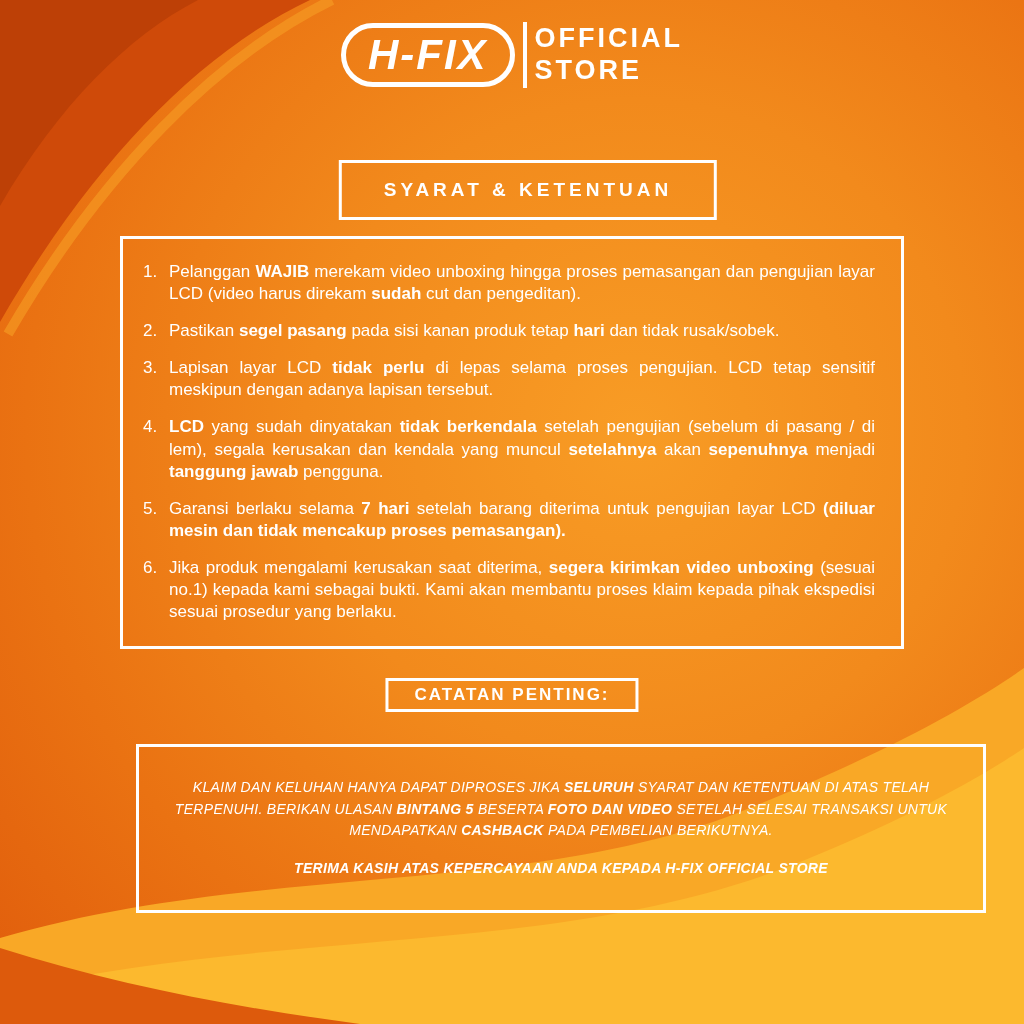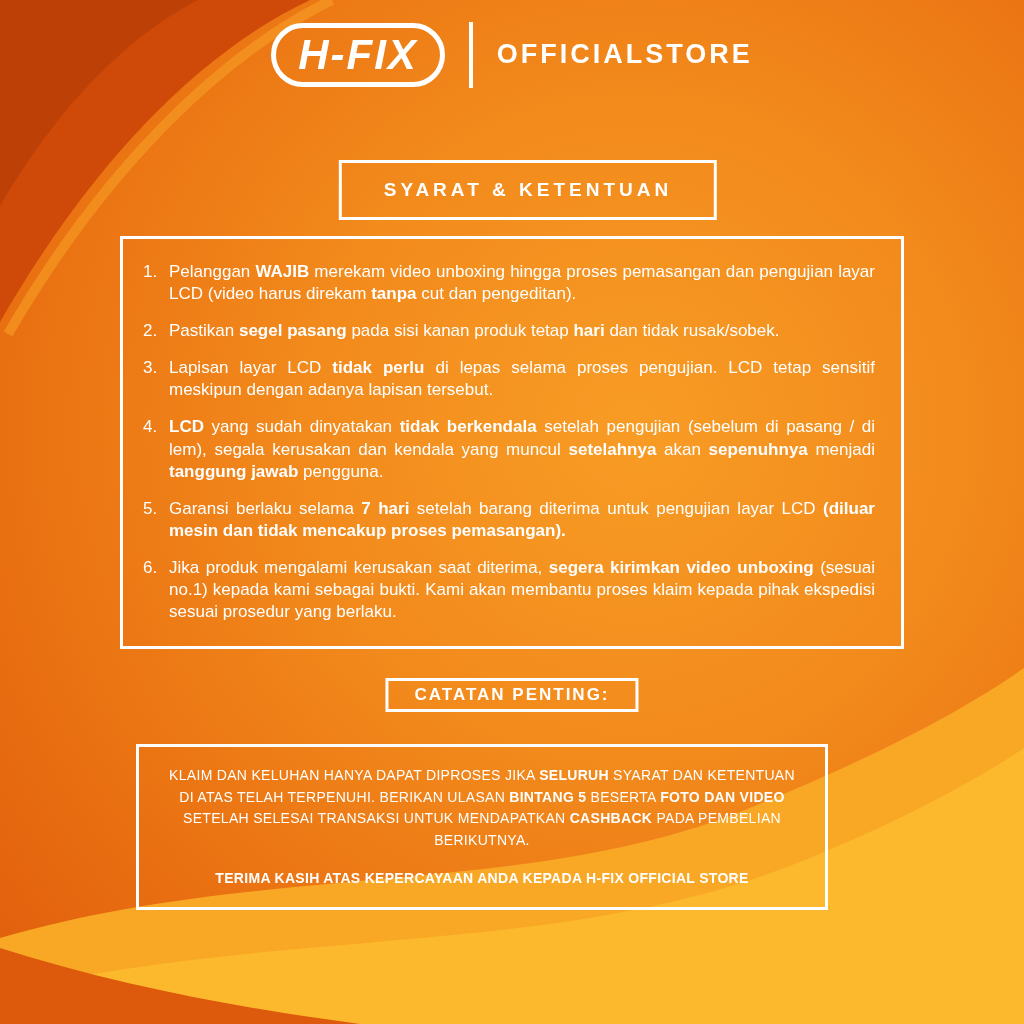--- a/index.html
+++ b/index.html
@@ -4,25 +4,25 @@
 <style>
   html,body{margin:0;padding:0;}
   body{width:1024px;height:1024px;overflow:hidden;font-family:"Liberation Sans",sans-serif;}
   .canvas{
     position:relative;width:1024px;height:1024px;overflow:hidden;
     background:radial-gradient(circle at 62% 42%, #f89c25 0%, #f28a1c 38%, #ea7212 70%, #e05c0c 100%);
   }
   svg.bg{position:absolute;inset:0;width:1024px;height:1024px;display:block;}
 
   
-  .header{position:absolute;top:22px;left:0;right:0;display:flex;justify-content:center;align-items:center;gap:24px;color:#fff;}
+  .header{position:absolute;top:22px;left:0;right:0;display:flex;justify-content:center;align-items:center;gap:8px;color:#fff;}
   .logo{border:5px solid #fff;border-radius:34px;padding:3px 22px;display:flex;align-items:center;}
   .logo-text{font-size:42px;font-weight:bold;font-style:italic;letter-spacing:2px;color:#fff;}
   .header-divider{width:4px;height:66px;background:#fff;}
-  .store-label{display:flex;flex-direction:row;font-weight:bold;font-size:27px;letter-spacing:3px;line-height:1.18;}
+  .store-label{display:flex;flex-direction:column;font-weight:bold;font-size:27px;letter-spacing:3px;line-height:1.18;}
 
   
   .title-box{
     position:absolute;top:160px;left:50%;transform:translateX(-50%);
     border:3px solid #fff;padding:16px 42px;color:#fff;font-weight:bold;
     font-size:19px;letter-spacing:4px;white-space:nowrap;margin-left:16px;
   }
 
   
   .terms-box{
@@ -35,23 +35,23 @@
 
   
   .note-box{
     position:absolute;top:678px;left:50%;transform:translateX(-50%);
     border:3px solid #fff;padding:4px 26px;color:#fff;font-weight:bold;
     font-size:17px;letter-spacing:2px;white-space:nowrap;
   }
 
   
   .footer-box{
-    position:absolute;top:744px;left:136px;width:692px;box-sizing:border-box;
-    border:3px solid #fff;padding:18px 30px;color:#fff;text-align:center;
-    font-size:14px;line-height:1.55;letter-spacing:.3px;
+    position:absolute;top:744px;left:136px;width:850px;box-sizing:border-box;
+    border:3px solid #fff;padding:30px 30px;color:#fff;text-align:center;
+    font-size:14px;line-height:1.55;letter-spacing:.3px;font-style:italic;
   }
   .footer-claim{margin:0;}
   .footer-thanks{margin:16px 0 0;font-weight:bold;}
 
   .b{font-weight:bold;}
 </style>
 </head>
 <body>
 
 <div class="canvas">
@@ -80,21 +80,21 @@
   </header>
 
   <div class="title-box">
     <span>SYARAT &amp; KETENTUAN</span>
   </div>
 
   <div class="terms-box">
     <div>
   <div class="term">
     <span class="term-number">1.</span>
-    <span class="term-text"><span>Pelanggan </span><span class="b">WAJIB</span><span> merekam video unboxing hingga proses pemasangan dan pengujian layar LCD (video harus direkam </span><span class="b">tanpa</span><span> cut dan pengeditan).</span></span>
+    <span class="term-text"><span>Pelanggan </span><span class="b">WAJIB</span><span> merekam video unboxing hingga proses pemasangan dan pengujian layar LCD (video harus direkam </span><span class="b">sudah</span><span> cut dan pengeditan).</span></span>
   </div>
 
   <div class="term">
     <span class="term-number">2.</span>
     <span class="term-text"><span>Pastikan </span><span class="b">segel pasang</span><span> pada sisi kanan produk tetap </span><span class="b">hari</span><span> dan tidak rusak/sobek.</span></span>
   </div>
 
   <div class="term">
     <span class="term-number">3.</span>
     <span class="term-text"><span>Lapisan layar LCD </span><span class="b">tidak perlu</span><span> di lepas selama proses pengujian. LCD tetap sensitif meskipun dengan adanya lapisan tersebut.</span></span>

